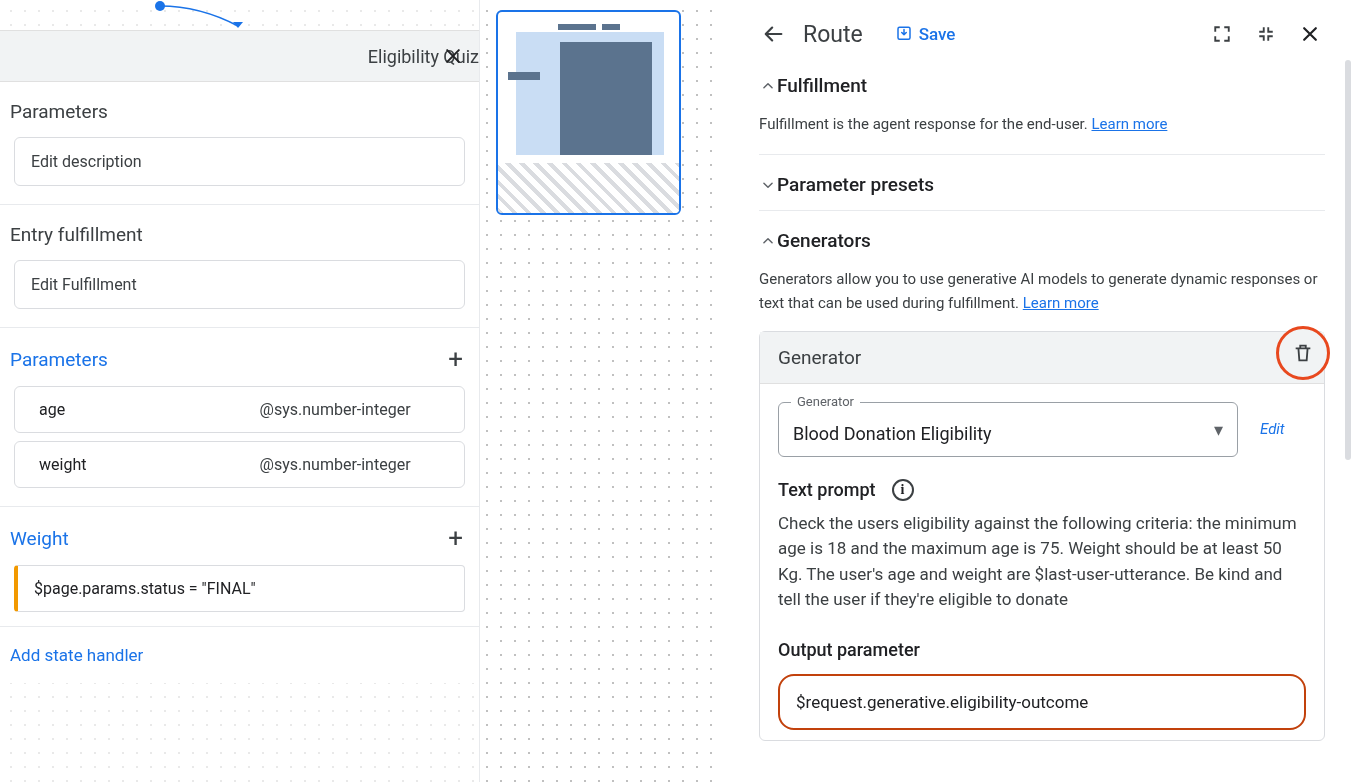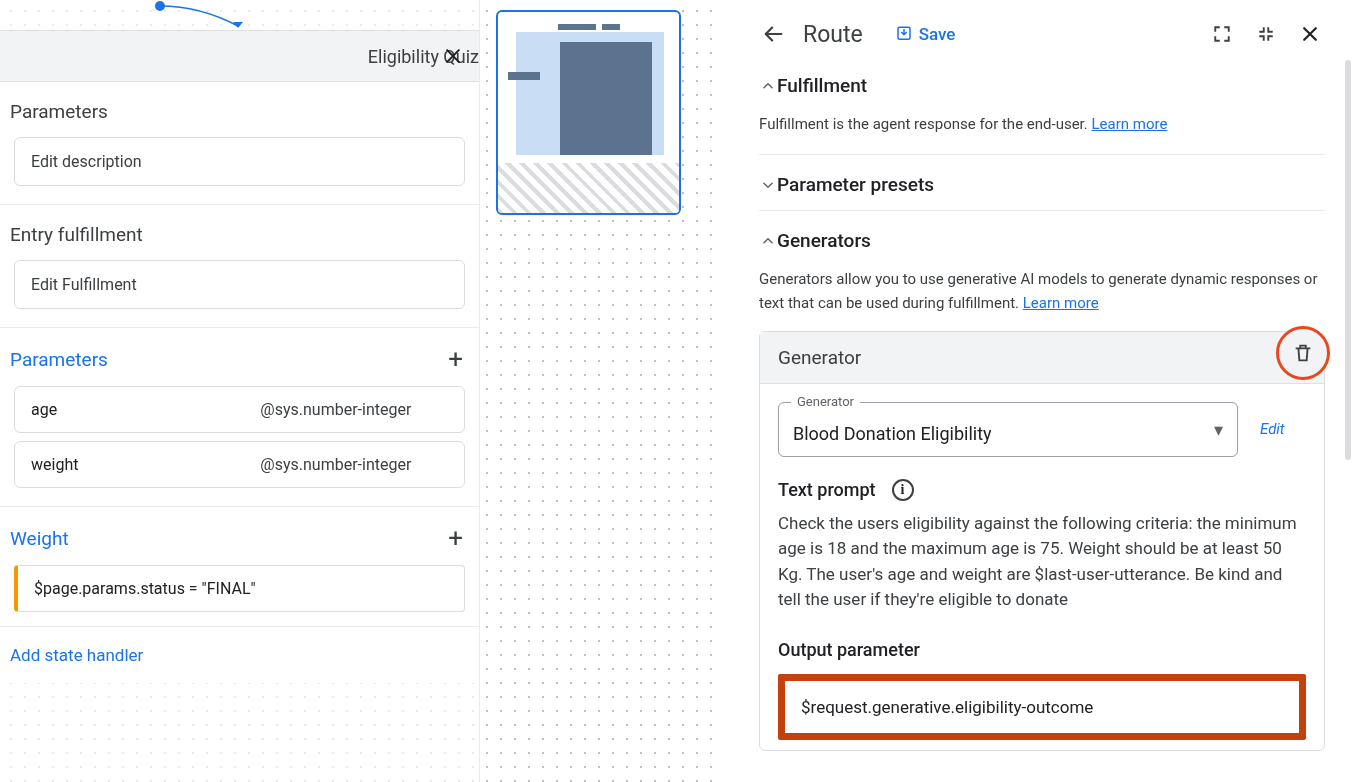--- a/index.html
+++ b/index.html
@@ -73,21 +73,21 @@
     padding: 14px 16px;
     font-size: 16px;
     color: #3c4043;
     margin: 0 4px 8px 4px;
     background:#fff;
   }
   .param-row {
     border: 1px solid #dadce0;
     border-radius: 6px;
     display:flex;
-    padding: 13px 16px;
+    padding: 13px 24px;
     margin: 0 4px 8px 4px;
     font-size:16px;
     background:#fff;
   }
   .param-row .pname { width: 55%; }
   .param-row .ptype { color:#3c4043; }
   .route-row {
     border: 1px solid #dadce0;
     border-left: 4px solid #f29900;
     border-radius: 4px;
@@ -176,21 +176,21 @@
   }
   .select .float-label {
     position:absolute; top:-9px; left:12px; background:#fff; padding:0 6px;
     font-size:13px; color:#5f6368;
   }
   .select .caret { position:absolute; right:14px; top:50%; transform:translateY(-50%); color:#5f6368;}
   .edit-link { color:#1a73e8; font-size:15px; cursor:pointer;font-style:italic; }
   .sub-h { font-size:18px; font-weight:500; margin-top:22px; display:flex; align-items:center; gap:16px; }
   .info-i { width:22px; height:22px; border:2px solid #3c4043; border-radius:50%; display:inline-flex; align-items:center; justify-content:center; font-family:serif; font-weight:bold; font-size:14px;}
   .prompt-text { font-size:17px; color:#3c4043; line-height:1.5; margin-top:10px;}
-  .out-box { border:7px solid #c2410c; border-radius:2px; padding:16px; margin-top:14px; font-size:17px;}
+  .out-box { border:2px solid #c2410c; border-radius:16px; padding:16px; margin-top:14px; font-size:17px;}
   svg { display:block; }
 </style>
 </head>
 <body>
 
 <div class="app">
 
   <div class="left-pane">
     <div class="canvas-strip"></div>
     <div class="canvas-top">

